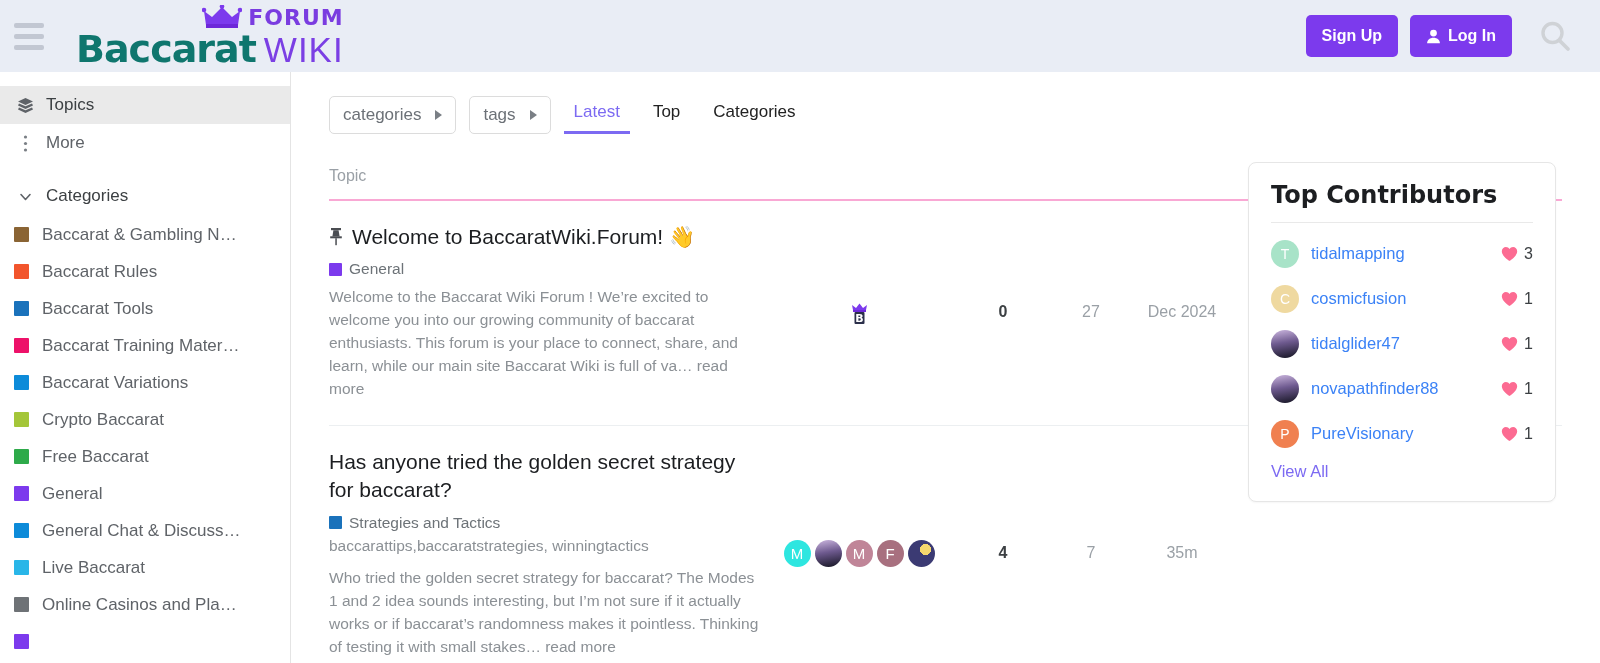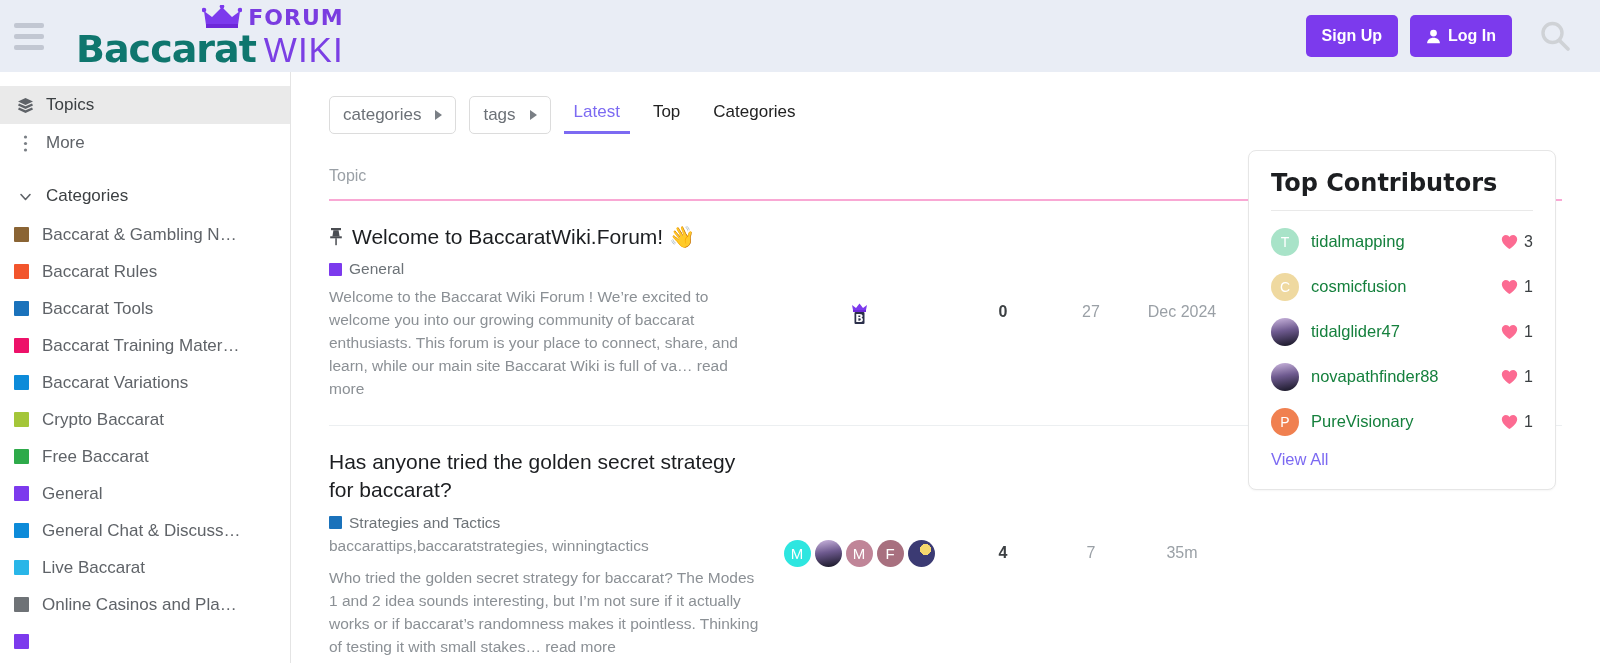--- a/index.html
+++ b/index.html
@@ -127,31 +127,31 @@
   .topic-avatars { width: 200px; display: flex; align-items: center; justify-content: center; gap: 4px; }
   .av { width: 27px; height: 27px; border-radius: 50%; display: flex; align-items: center;
         justify-content: center; color: #fff; font-size: 15px; overflow: hidden; }
   .col-num { width: 88px; display: flex; align-items: center; justify-content: center; font-size: 16px; }
   .col-num.b { color: #3c4043; font-weight: bold; }
   .col-num.g { color: #9aa0a6; }
   .col-act { width: 94px; display: flex; align-items: center; justify-content: center; font-size: 16px; color: #9aa0a6; }
 
   
   .contrib {
-    position: absolute; left: 1248px; top: 150px; width: 308px;
+    position: absolute; left: 1248px; top: 162px; width: 308px;
     background: #fff; border: 1px solid #e6e6e6; border-radius: 8px;
     padding: 18px 22px 20px 22px;
     box-shadow: 0 1px 2px rgba(0,0,0,.04);
   }
   .contrib-title { font-size: 24px; font-weight: bold; color: #1c1e21; font-family: "DejaVu Sans", sans-serif; }
   .contrib-hr { height: 1px; background: #e9e9e9; margin: 13px 0 8px 0; }
   .contrib-row { display: flex; align-items: center; height: 45px; }
   .c-av { width: 28px; height: 28px; border-radius: 50%; display: flex; align-items: center;
           justify-content: center; font-size: 14px; color: #fff; margin-right: 12px; overflow: hidden; flex:0 0 auto;}
-  .c-name { font-size: 16.5px; color: #15803d; flex: 1; }
+  .c-name { font-size: 16.5px; color: #3b82f6; flex: 1; }
   .c-likes { display: flex; align-items: center; gap: 6px; font-size: 16px; color: #3c4043; }
   .heart-ico { width: 17px; height: 16px; display: block; }
   .view-all { color: #7c6af2; font-size: 16.5px; margin-top: 6px; cursor: pointer; display:inline-block;}
 </style>
 </head>
 <body>
 
 <div class="app">
 
   <div class="header">

